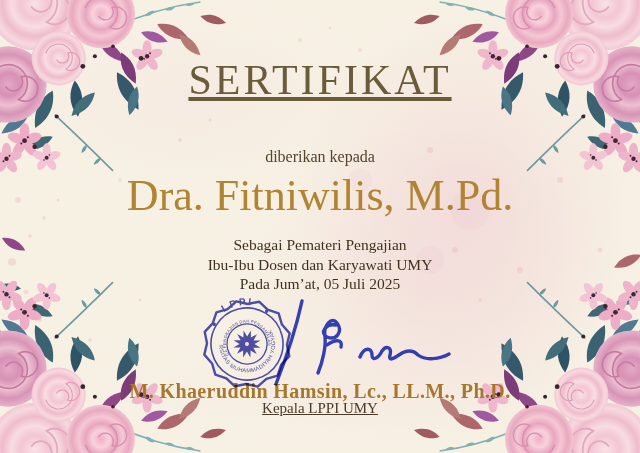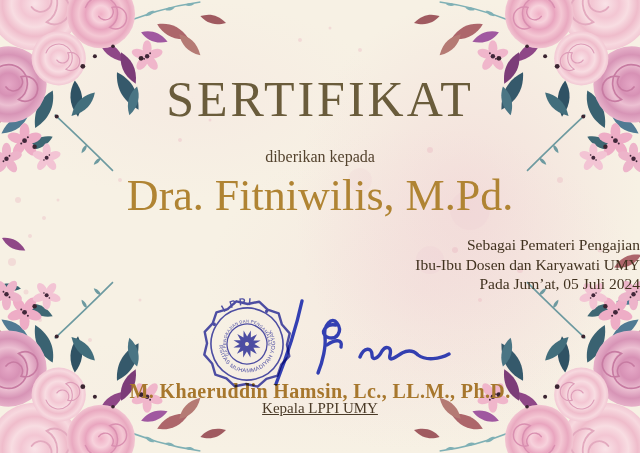--- a/index.html
+++ b/index.html
@@ -14,24 +14,24 @@
       #f7f1e4;
   }
   .layer{position:absolute;inset:0;}
   .speckles{z-index:0;}
   .corner{position:absolute;width:252px;height:216px;z-index:1;pointer-events:none;}
   .corner.tl{top:-6px;left:-6px;}
   .corner.tr{top:-6px;right:-6px;transform:scaleX(-1);}
   .corner.bl{bottom:-6px;left:-6px;transform:scaleY(-1);}
   .corner.br{bottom:-6px;right:-6px;transform:scale(-1,-1);}
   .txt{position:absolute;left:0;right:0;text-align:center;margin:0;z-index:2;}
-  .title{top:70px;font-size:50px;font-weight:400;letter-spacing:3px;color:#6a5c3b;}
+  .title{top:56px;font-size:42px;font-weight:400;letter-spacing:3px;color:#6a5c3b;text-decoration:underline;}
   .presented{top:148px;font-size:16px;color:#54432e;}
   .recipient{top:170px;font-size:44px;font-weight:400;color:#b08433;}
-  .details{top:235px;font-size:15.5px;line-height:19.5px;color:#41321f;text-align:right;}
+  .details{top:235px;font-size:15.5px;line-height:19.5px;color:#41321f;}
   .signer-name{top:380px;font-size:20px;font-weight:bold;letter-spacing:.4px;color:#a7772d;}
   .signer-title{top:400px;font-size:15px;color:#4a3a27;text-decoration:underline;}
   .stamp{position:absolute;left:185px;top:282px;width:124px;height:124px;z-index:3;
          mix-blend-mode:multiply;opacity:.9;}
   .signature{position:absolute;left:268px;top:298px;width:190px;height:92px;z-index:4;
          mix-blend-mode:multiply;opacity:.92;}
 </style>
 </head>
 <body>
 
@@ -170,21 +170,21 @@
   <svg class="corner br">
       <use href="#bouquet"></use>
     </svg>
 
   <h1 class="txt title">SERTIFIKAT</h1>
   <p class="txt presented">diberikan kepada</p>
   <h2 class="txt recipient">Dra. Fitniwilis, M.Pd.</h2>
   <div class="txt details">
     <p class="txt-line" style="margin:0">Sebagai Pemateri Pengajian</p>
     <p class="txt-line" style="margin:0">Ibu-Ibu Dosen dan Karyawati UMY</p>
-    <p class="txt-line" style="margin:0">Pada Jum’at, 05 Juli 2024</p>
+    <p class="txt-line" style="margin:0">Pada Jum’at, 05 Juli 2025</p>
   </div>
   <p class="txt signer-name">M. Khaeruddin Hamsin, Lc., LL.M., Ph.D.</p>
   <p class="txt signer-title">Kepala LPPI UMY</p>
 
   <svg class="stamp" viewBox="0 0 124 124" aria-hidden="true">
     <g transform="translate(62,62) rotate(-14)" stroke="#3c3fae" fill="none" font-family="Liberation Sans, sans-serif">
       <polygon stroke-width="2.4" stroke-linejoin="round" points="
         44,0 38.6,10.4 38.1,22 28.3,28.3 22,38.1 10.4,38.6 0,44 -10.4,38.6 -22,38.1
         -28.3,28.3 -38.1,22 -38.6,10.4 -44,0 -38.6,-10.4 -38.1,-22 -28.3,-28.3
         -22,-38.1 -10.4,-38.6 0,-44 10.4,-38.6 22,-38.1 28.3,-28.3 38.1,-22 38.6,-10.4"></polygon>

